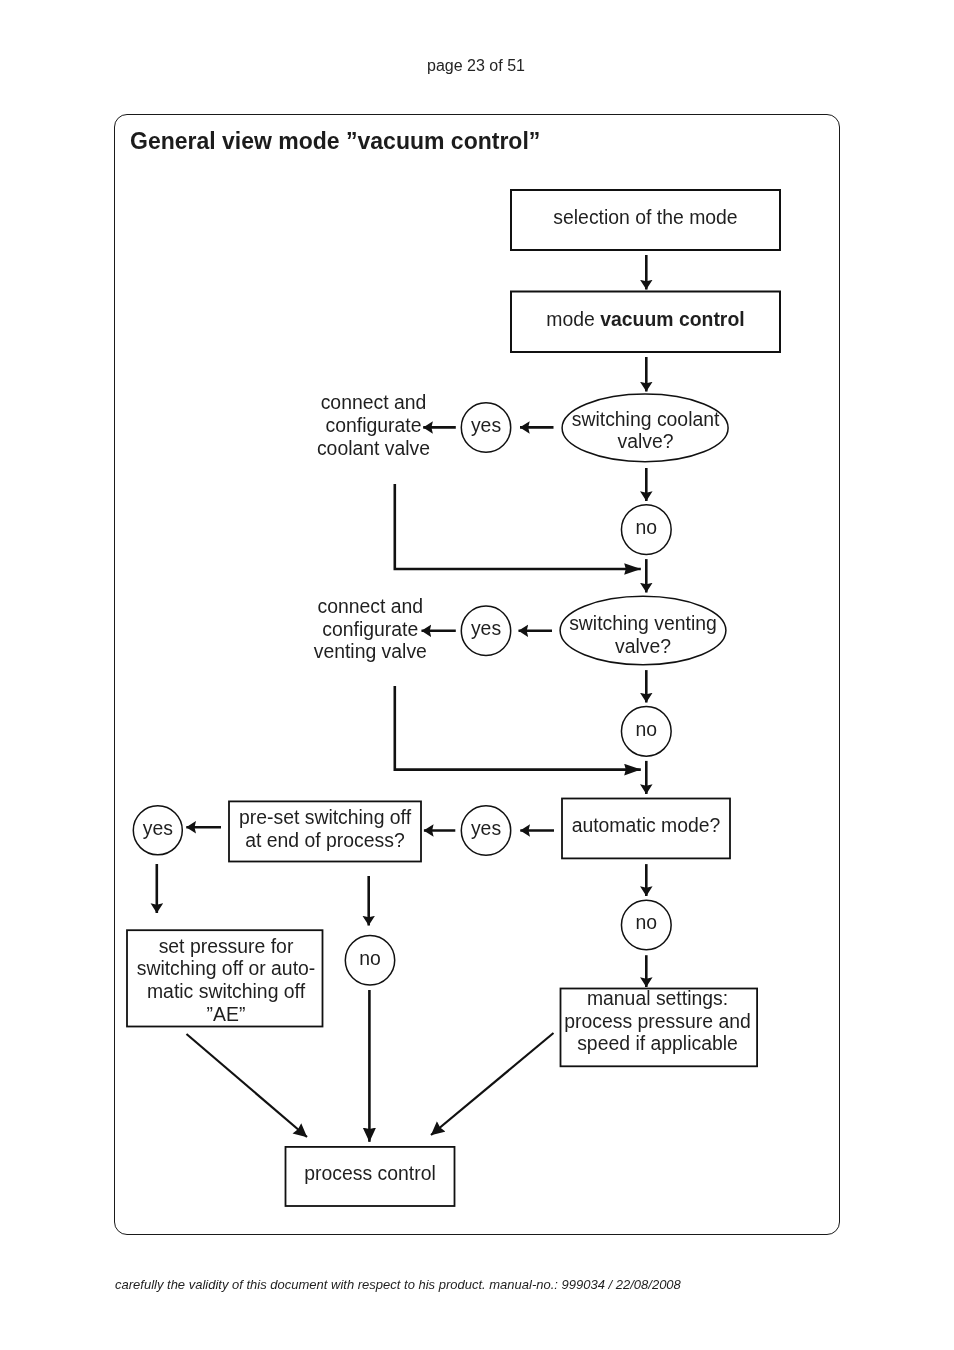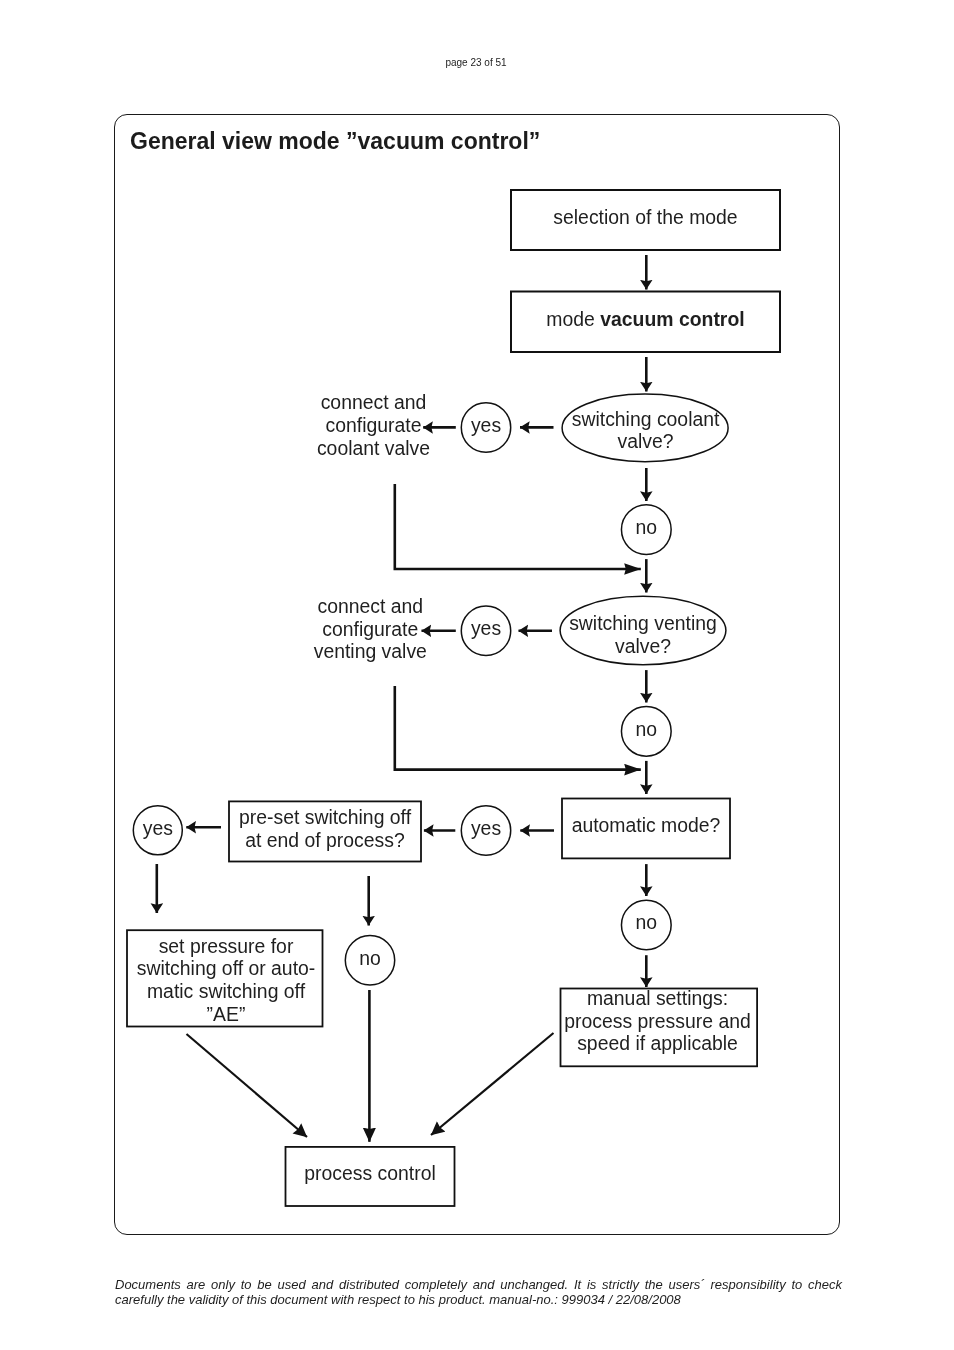--- a/index.html
+++ b/index.html
@@ -1,21 +1,21 @@
 <!DOCTYPE html>
 <html><head>
 <meta charset="utf-8">
 <title>Flowchart</title>
 <style>
   html,body{margin:0;padding:0;background:#ffffff;}
   body{width:954px;height:1350px;position:relative;overflow:hidden;
        font-family:"Liberation Sans",sans-serif;color:#1a1a1a;
        -webkit-font-smoothing:antialiased;}
   .page-number{position:absolute;left:-1.5px;top:56.6px;width:954px;text-align:center;
-       font-size:10px;color:#242424;letter-spacing:0;}
+       font-size:16px;color:#242424;letter-spacing:0;}
   .frame{position:absolute;left:113.6px;top:113.6px;width:726.4px;height:1121.4px;
        border:1.4px solid #1a1a1a;border-radius:13px;box-sizing:border-box;}
   .chart-title{position:absolute;left:130px;top:128.3px;font-size:23px;font-weight:bold;
        color:#1c1c1c;white-space:nowrap;}
   #diagram{position:absolute;left:0;top:0;width:954px;height:1350px;}
   .footer{position:absolute;left:114.5px;top:1277.5px;width:727px;
        font-size:13px;font-style:italic;line-height:14.7px;
        color:#1e1e1e;}
   .footer span{display:block;white-space:nowrap;}
   .footer .just{text-align:justify;text-align-last:justify;white-space:normal;}
@@ -139,15 +139,14 @@
   <line class="ln" x1="156.8" y1="864" x2="156.8" y2="913" marker-end="url(#ah)"></line>
   <line class="ln" x1="368.7" y1="876" x2="368.7" y2="925.5" marker-end="url(#ah)"></line>
   <line class="ln" x1="646.3" y1="864.1" x2="646.3" y2="896" marker-end="url(#ah)"></line>
   <line class="ln" x1="646.3" y1="955.2" x2="646.3" y2="987" marker-end="url(#ah)"></line>
   <line class="ln2" x1="186.5" y1="1034" x2="307" y2="1137" marker-end="url(#ahs)"></line>
   <line class="ln" x1="369.4" y1="990" x2="369.4" y2="1141.8" marker-end="url(#ahb)"></line>
   <line class="ln2" x1="553.5" y1="1033" x2="431" y2="1135" marker-end="url(#ahs)"></line>
 </svg>
 
 <div class="footer">
-  <span class="just">Documents are only to be used and distributed completely and unchanged. It is strictly the users´ responsibility to check</span>
   <span class="last">carefully the validity of this document with respect to his product. manual-no.: 999034 / 22/08/2008</span>
 </div>
 
 </body></html>

